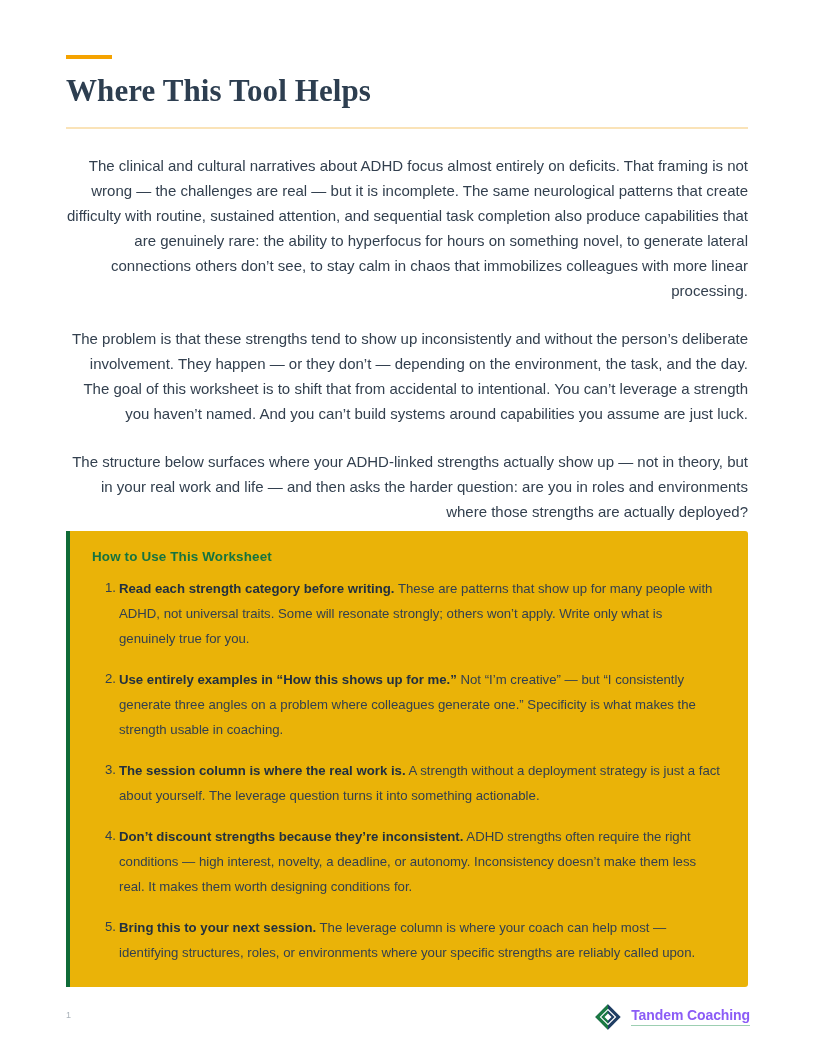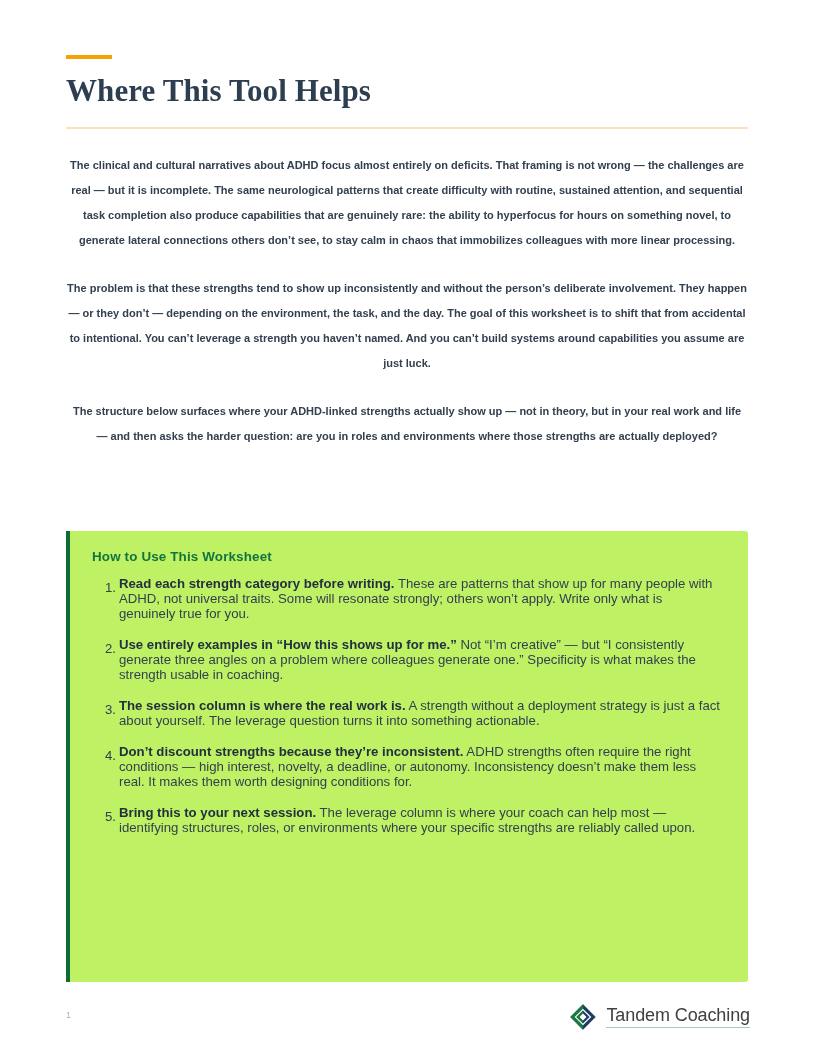--- a/index.html
+++ b/index.html
@@ -56,43 +56,42 @@
   }
 
   
   .body-copy {
     margin: 0;
     padding: 0;
   }
 
   .body-copy p {
     margin: 0 0 23px 0;
-    font-size: 11px;
+    font-size: 15px;
     line-height: 25px;
     color: #33404f;
-    text-align: center;
-    font-weight: bold;
+    text-align: right;
   }
 
   .body-copy p:first-child {
     margin-top: 24px;
   }
 
   .body-copy p.last {
     margin-bottom: 0;
   }
 
   
   .callout {
     position: absolute;
     left: 66px;
     top: 531px;
     width: 682px;
     box-sizing: border-box;
-    background: #bef264;
+    background: #eab308;
     border-left: 4px solid #0f6b37;
     border-radius: 0 3px 3px 0;
     padding: 18px 26px 22px 22px;
     min-height: 451px;
   }
 
   .callout-heading {
     margin: 0 0 12px 0;
     font-size: 13.4px;
     font-weight: bold;
@@ -106,21 +105,21 @@
     list-style: none;
     counter-reset: howto;
   }
 
   .callout-list li {
     position: relative;
     counter-increment: howto;
     padding-left: 27px;
     margin-bottom: 16px;
     font-size: 13.2px;
-    line-height: 15px;
+    line-height: 25px;
     color: #33404f;
   }
 
   .callout-list li:last-child {
     margin-bottom: 0;
   }
 
   .callout-list li::before {
     content: counter(howto) ".";
     position: absolute;
@@ -166,23 +165,23 @@
   }
 
   .brand-mark {
     width: 28px;
     height: 28px;
     display: block;
     flex: 0 0 28px;
   }
 
   .brand-text {
-    font-size: 18px;
-    font-weight: normal;
-    color: #404040;
+    font-size: 14px;
+    font-weight: bold;
+    color: #8b5cf6;
     letter-spacing: -0.1px;
     border-bottom: 1.5px solid #9dcfb2;
     padding-bottom: 2px;
     line-height: 1.1;
   }
 </style>
 </head>
 <body>
 
 <div class="page">

